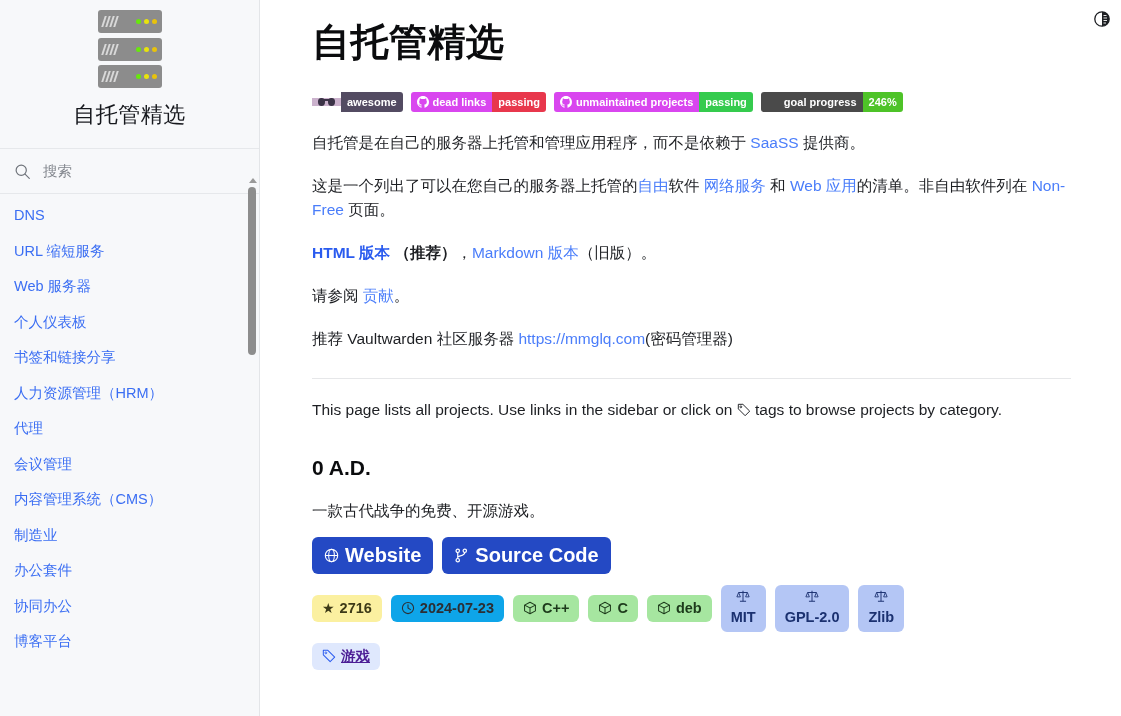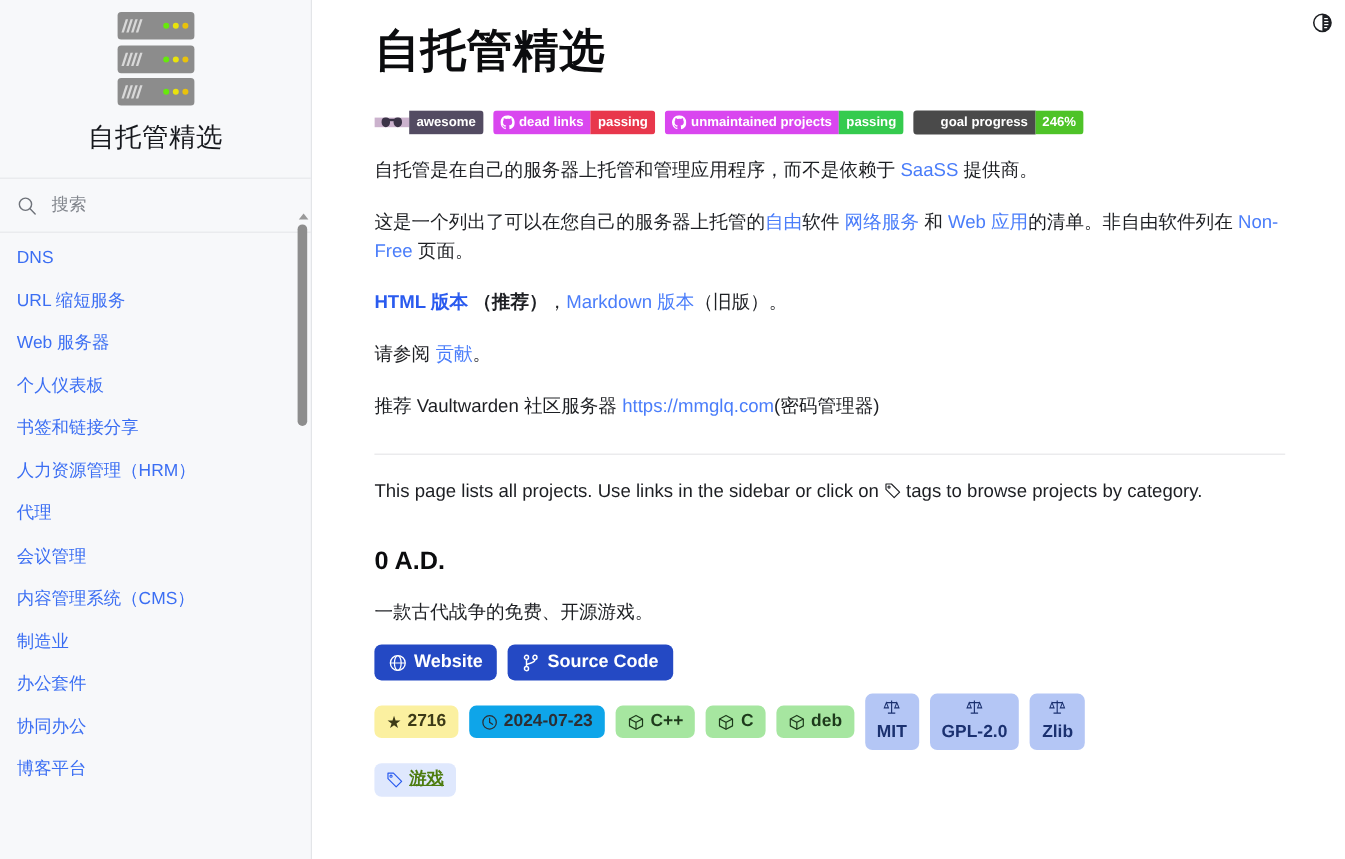--- a/index.html
+++ b/index.html
@@ -230,21 +230,21 @@
     flex-wrap: wrap;
     gap: 9px;
     margin-top: 14px;
   }
   .btn {
     display: inline-flex;
     align-items: center;
     gap: 6px;
     background: #2449c4;
     color: #ffffff;
-    font-size: 15px;
+    font-size: 20px;
     font-weight: 700;
     padding: 5px 12px;
     border-radius: 6px;
     text-decoration: none;
     line-height: 1.35;
   }
   .chip {
     display: inline-flex;
     align-items: center;
     gap: 5px;
@@ -252,21 +252,21 @@
     font-weight: 700;
     padding: 4px 10px;
     border-radius: 6px;
     line-height: 1.35;
     white-space: nowrap;
   }
   .chip-star { background: #fbf0a0; color: #3d3a17; }
   .chip-date { background: #0ea5e9; color: #2c2e33; }
   .chip-lang { background: #a6e6a0; color: #1d3a1b; }
   .chip-lic  { background: #b4c6f5; color: #1b3170; flex-direction: column; }
-  .chip-tag  { background: #dfe8fd; color: #4d7c0f; }
+  .chip-tag  { background: #dfe8fd; color: #4c1d95; }
   .chips.row2 { margin-top: 11px; }
   .chips.row3 { margin-top: 11px; }
   svg.ic { display: block; }
 </style>
 </head>
 <body>
 
 <div class="app">
 
   <aside class="sidebar">

